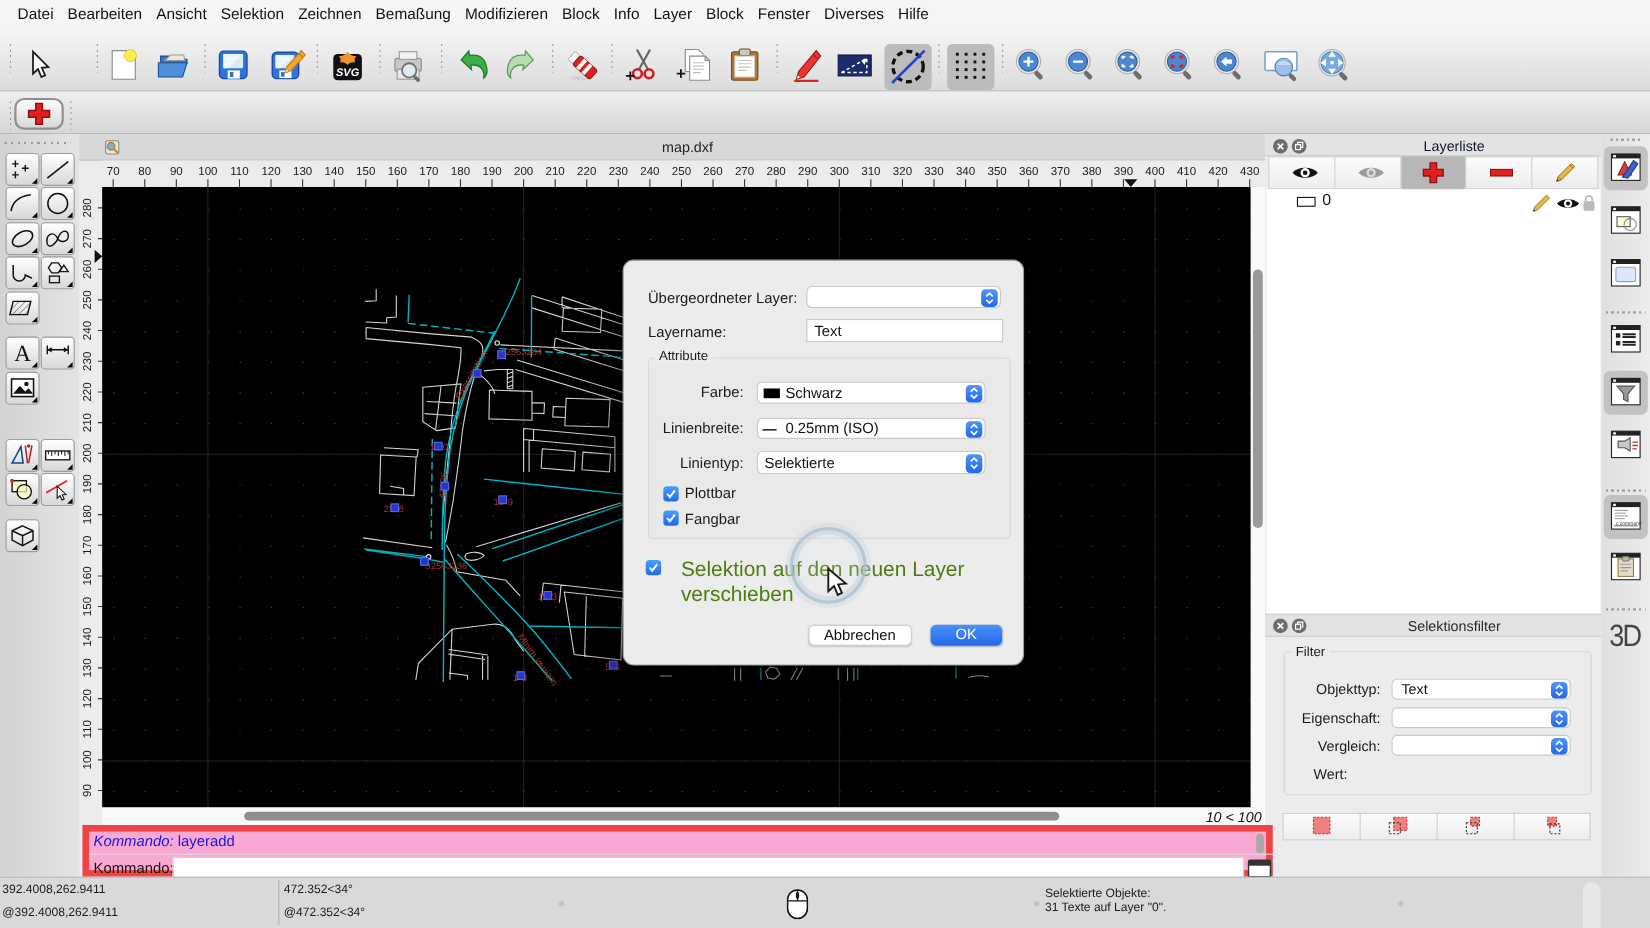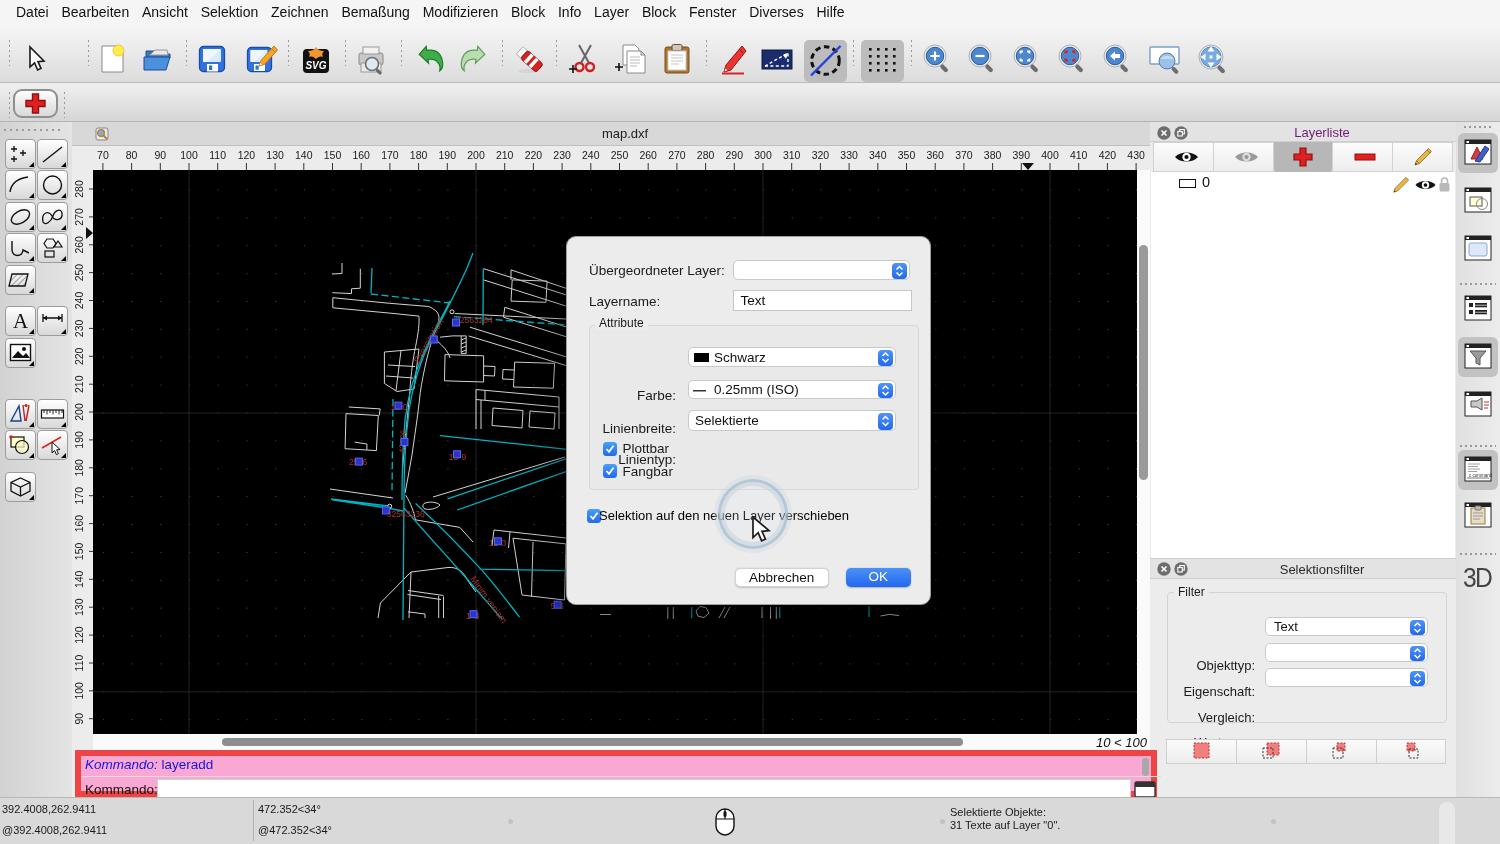--- a/index.html
+++ b/index.html
@@ -31,21 +31,21 @@
 #hscroll { position:absolute; left:93px; top:734px; width:1057px; height:16px; background:#fafafa;font-style:italic; }
 #hscroll .thumb { position:absolute; left:129px; top:4px; width:741px; height:8px; background:#8e8e8e; border-radius:4px; }
 #hscroll .lbl { position:absolute; right:3px; top:1px; font-size:13px; color:#111; }
 
 #rpanel { position:absolute; left:1150px; top:122px; width:306px; height:676px; background:#ececec; }
 #dock { position:absolute; left:1456px; top:122px; width:44px; height:676px; background:linear-gradient(90deg,#e0e0e0,#ececec); }
 
 #console { position:absolute; left:75px; top:750px; width:1082px; height:47px; background:#f9a8d4; border:6px solid #ef4444; }
 
 #statusbar { position:absolute; left:0; top:797px; width:1500px; height:47px; background:#d9d9d9; border-top:1px solid #b8b8b8; font-size:11px; color:#1a1a1a; }
-.dlg-label { position:absolute; font-size:13px; color:#1a1a1a; text-align:right;margin-top:39px; }
+.dlg-label { position:absolute; font-size:13px; color:#1a1a1a; text-align:right; }
 .combo { position:absolute; background:#fff; border:1px solid #c9c9c9; border-radius:5px; font-size:13px; color:#111; }
 .stepper { position:absolute; right:2px; top:2px; width:15px; background:linear-gradient(#4f94f8,#2268ee); border-radius:4px; }
 .chk { position:absolute; width:14px; height:14px; background:linear-gradient(#47a0fa,#2268ee); border-radius:3.5px; }
 </style>
 </head>
 <body>
 <div id="app">
   <div id="menubar">
     <span style="padding-left:16px">Datei</span>
       <span>Bearbeiten</span>
@@ -523,21 +523,21 @@
     </div>
   <div id="rpanel">
     <div style="position:absolute;left:0;top:0;width:306px;height:20px;background:#e3e3e3;border-bottom:1px solid #cfcfcf"></div>
     <svg style="position:absolute;left:7px;top:3.5px" width="32" height="14" viewBox="0 0 32 14">
         <circle cx="7" cy="7" r="6.7" fill="#6d6d6d"></circle>
         <path d="M4.5 4.5 l5 5 M9.5 4.5 l-5 5" stroke="#fff" stroke-width="1.6"></path>
         <circle cx="24" cy="7" r="6.7" fill="#6d6d6d"></circle>
         <rect x="20.8" y="5.5" width="4.5" height="4.5" fill="none" stroke="#fff" stroke-width="1.1"></rect>
         <path d="M22.8 5.5 v-2 h4.5 v4.5 h-2" fill="none" stroke="#fff" stroke-width="1.1"></path>
       </svg>
-    <div style="position:absolute;left:38px;top:3px;width:268px;text-align:center;font-size:13px;color:#701a75">Layerliste</div>
+    <div style="position:absolute;left:38px;top:3px;width:268px;text-align:center;font-size:13px;color:#0f172a">Layerliste</div>
     <div style="position:absolute;left:3px;top:20px;width:300px;height:30px;background:linear-gradient(#fbfbfb,#ededed);border:1px solid #d2d2d2"></div>
     <div style="position:absolute;left:63px;top:20px;width:1px;height:30px;background:#d2d2d2"></div>
     <div style="position:absolute;left:123px;top:20px;width:1px;height:30px;background:#d2d2d2"></div>
     <div style="position:absolute;left:182px;top:20px;width:1px;height:30px;background:#d2d2d2"></div>
     <div style="position:absolute;left:242px;top:20px;width:1px;height:30px;background:#d2d2d2"></div>
     <div style="position:absolute;left:124px;top:20px;width:58px;height:32px;background:#b7b7b7;border-radius:0 0 5px 5px"></div>
     <svg style="position:absolute;left:24px;top:27px" width="25" height="16" viewBox="0 0 25 16">
         <path d="M1 8 C6 2 19 2 24 8 C19 14 6 14 1 8 Z" fill="#111"></path>
         <circle cx="12.5" cy="8" r="4.2" fill="#fff"></circle>
         <circle cx="12.5" cy="8" r="2.1" fill="#111"></circle>
@@ -764,21 +764,21 @@
           <path d="M3.5 7 L6 9.8 L10.5 3.8" fill="none" stroke="#fff" stroke-width="1.8"></path>
         </svg></div>
     <div style="position:absolute;left:55.6px;top:204px;font-size:13.5px;color:#1a1a1a">Plottbar</div>
     <div class="chk" style="left:35.8px;top:227.4px"><svg width="14" height="14" viewBox="0 0 14 14">
           <path d="M3.5 7 L6 9.8 L10.5 3.8" fill="none" stroke="#fff" stroke-width="1.8"></path>
         </svg></div>
     <div style="position:absolute;left:55.6px;top:226.6px;font-size:13.5px;color:#1a1a1a">Fangbar</div>
     <div class="chk" style="left:19.8px;top:271.8px"><svg width="14" height="14" viewBox="0 0 14 14">
           <path d="M3.5 7 L6 9.8 L10.5 3.8" fill="none" stroke="#fff" stroke-width="1.8"></path>
         </svg></div>
-    <div style="position:absolute;left:32px;top:271px;font-size:13px;color:#000000">Selektion auf den neuen Layer verschieben</div>
+    <div style="position:absolute;left:52px;top:271px;font-size:19px;color:#4d7c0f">Selektion auf den neuen Layer verschieben</div>
     <div style="position:absolute;left:151px;top:241.6px;width:70px;height:70px;border-radius:50%;border:3px solid rgba(165,190,210,.8);box-shadow:0 0 0 4px rgba(200,215,228,.35), 0 0 0 4px rgba(190,205,220,.45) inset;background:rgba(225,232,238,.18)"></div>
     <svg style="position:absolute;left:183px;top:278px" width="22" height="30" viewBox="0 0 22 30">
         <path d="M3 2 L3 22.5 L8.2 17.7 L11.6 25.8 L15.4 24 L12 16.3 L19 15.6 Z" fill="#fff" stroke="#1a1a1a" stroke-width="1.7"></path>
       </svg>
     <div style="position:absolute;left:167.5px;top:331.3px;width:94.3px;height:18.5px;background:#fff;border:1px solid #d2d2d2;border-radius:5px;font-size:13.5px;color:#111;text-align:center;line-height:17px;box-shadow:0 .5px 1.5px rgba(0,0,0,.18)">Abbrechen</div>
     <div style="position:absolute;left:279px;top:331.3px;width:64.6px;height:18.5px;background:linear-gradient(#4b91f8,#2367ee);border-radius:5px;font-size:13.5px;color:#fff;text-align:center;line-height:18px;box-shadow:0 .5px 1.5px rgba(0,0,0,.25)">OK</div>
   </div>
 </div>
 
 </body></html>

